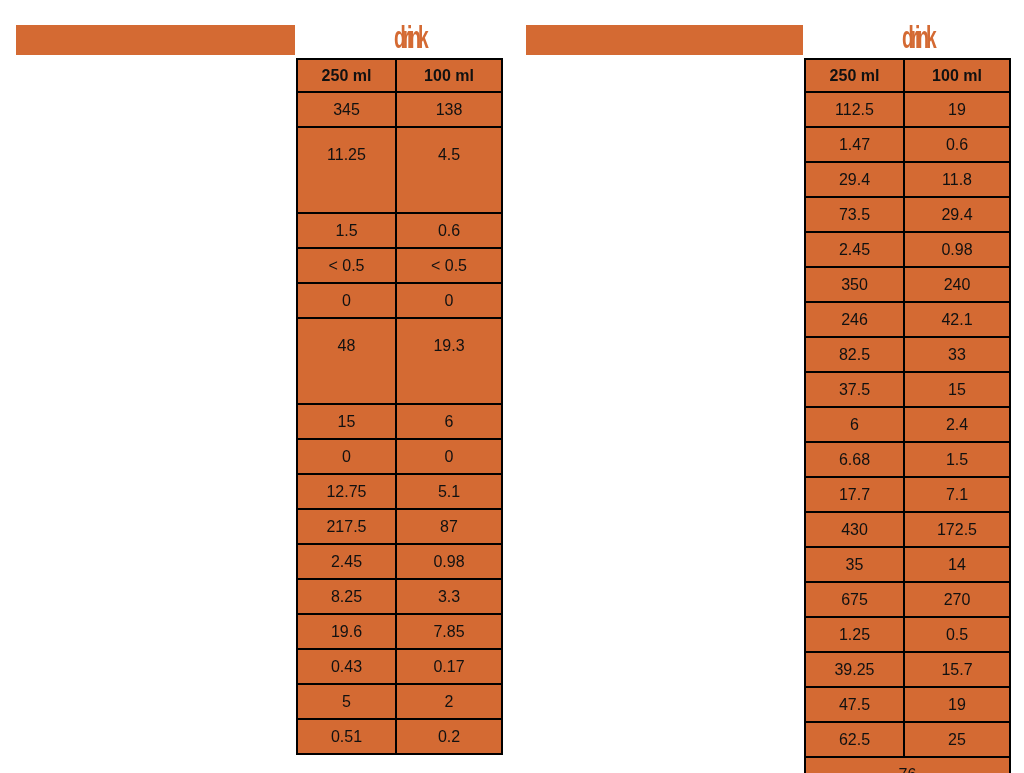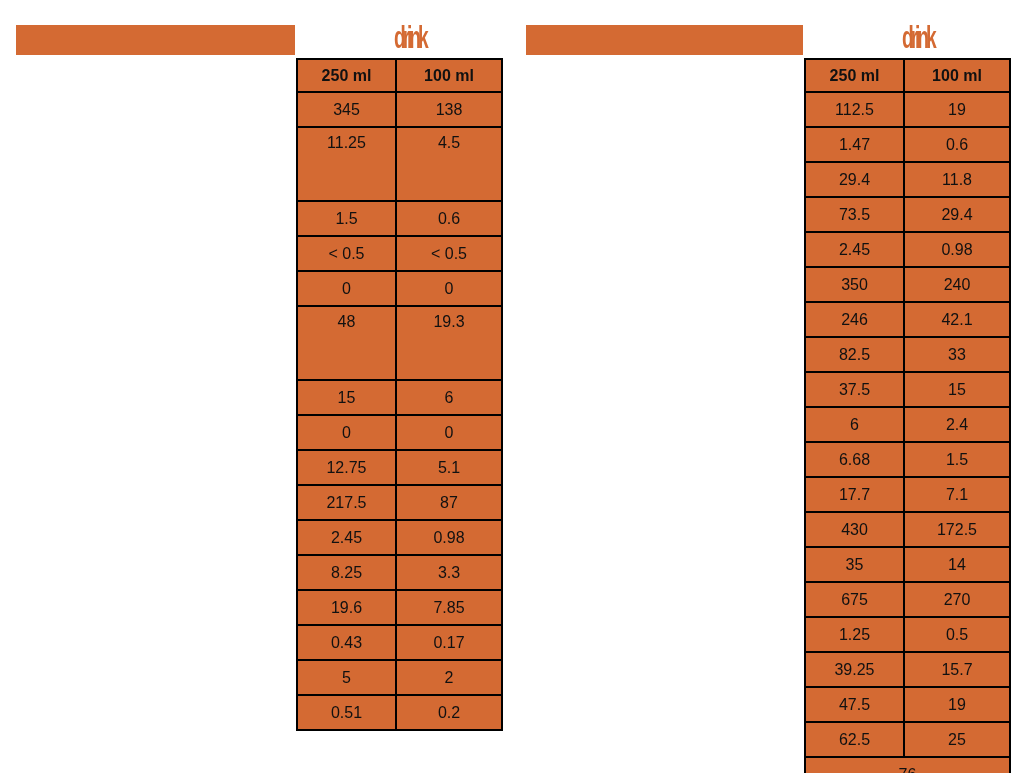--- a/index.html
+++ b/index.html
@@ -105,21 +105,21 @@
 
   .table td.val {
     font-weight: normal;
     font-size: 16px;
   }
 
   
   .table td.tall {
     height: 66px;
     vertical-align: top;
-    padding-top: 6px;
+    padding-top: 18px;
   }
 
   .table td.merged {
     font-weight: normal;
     font-size: 16px;
   }
 
   
   .row-labels {
     position: absolute;

